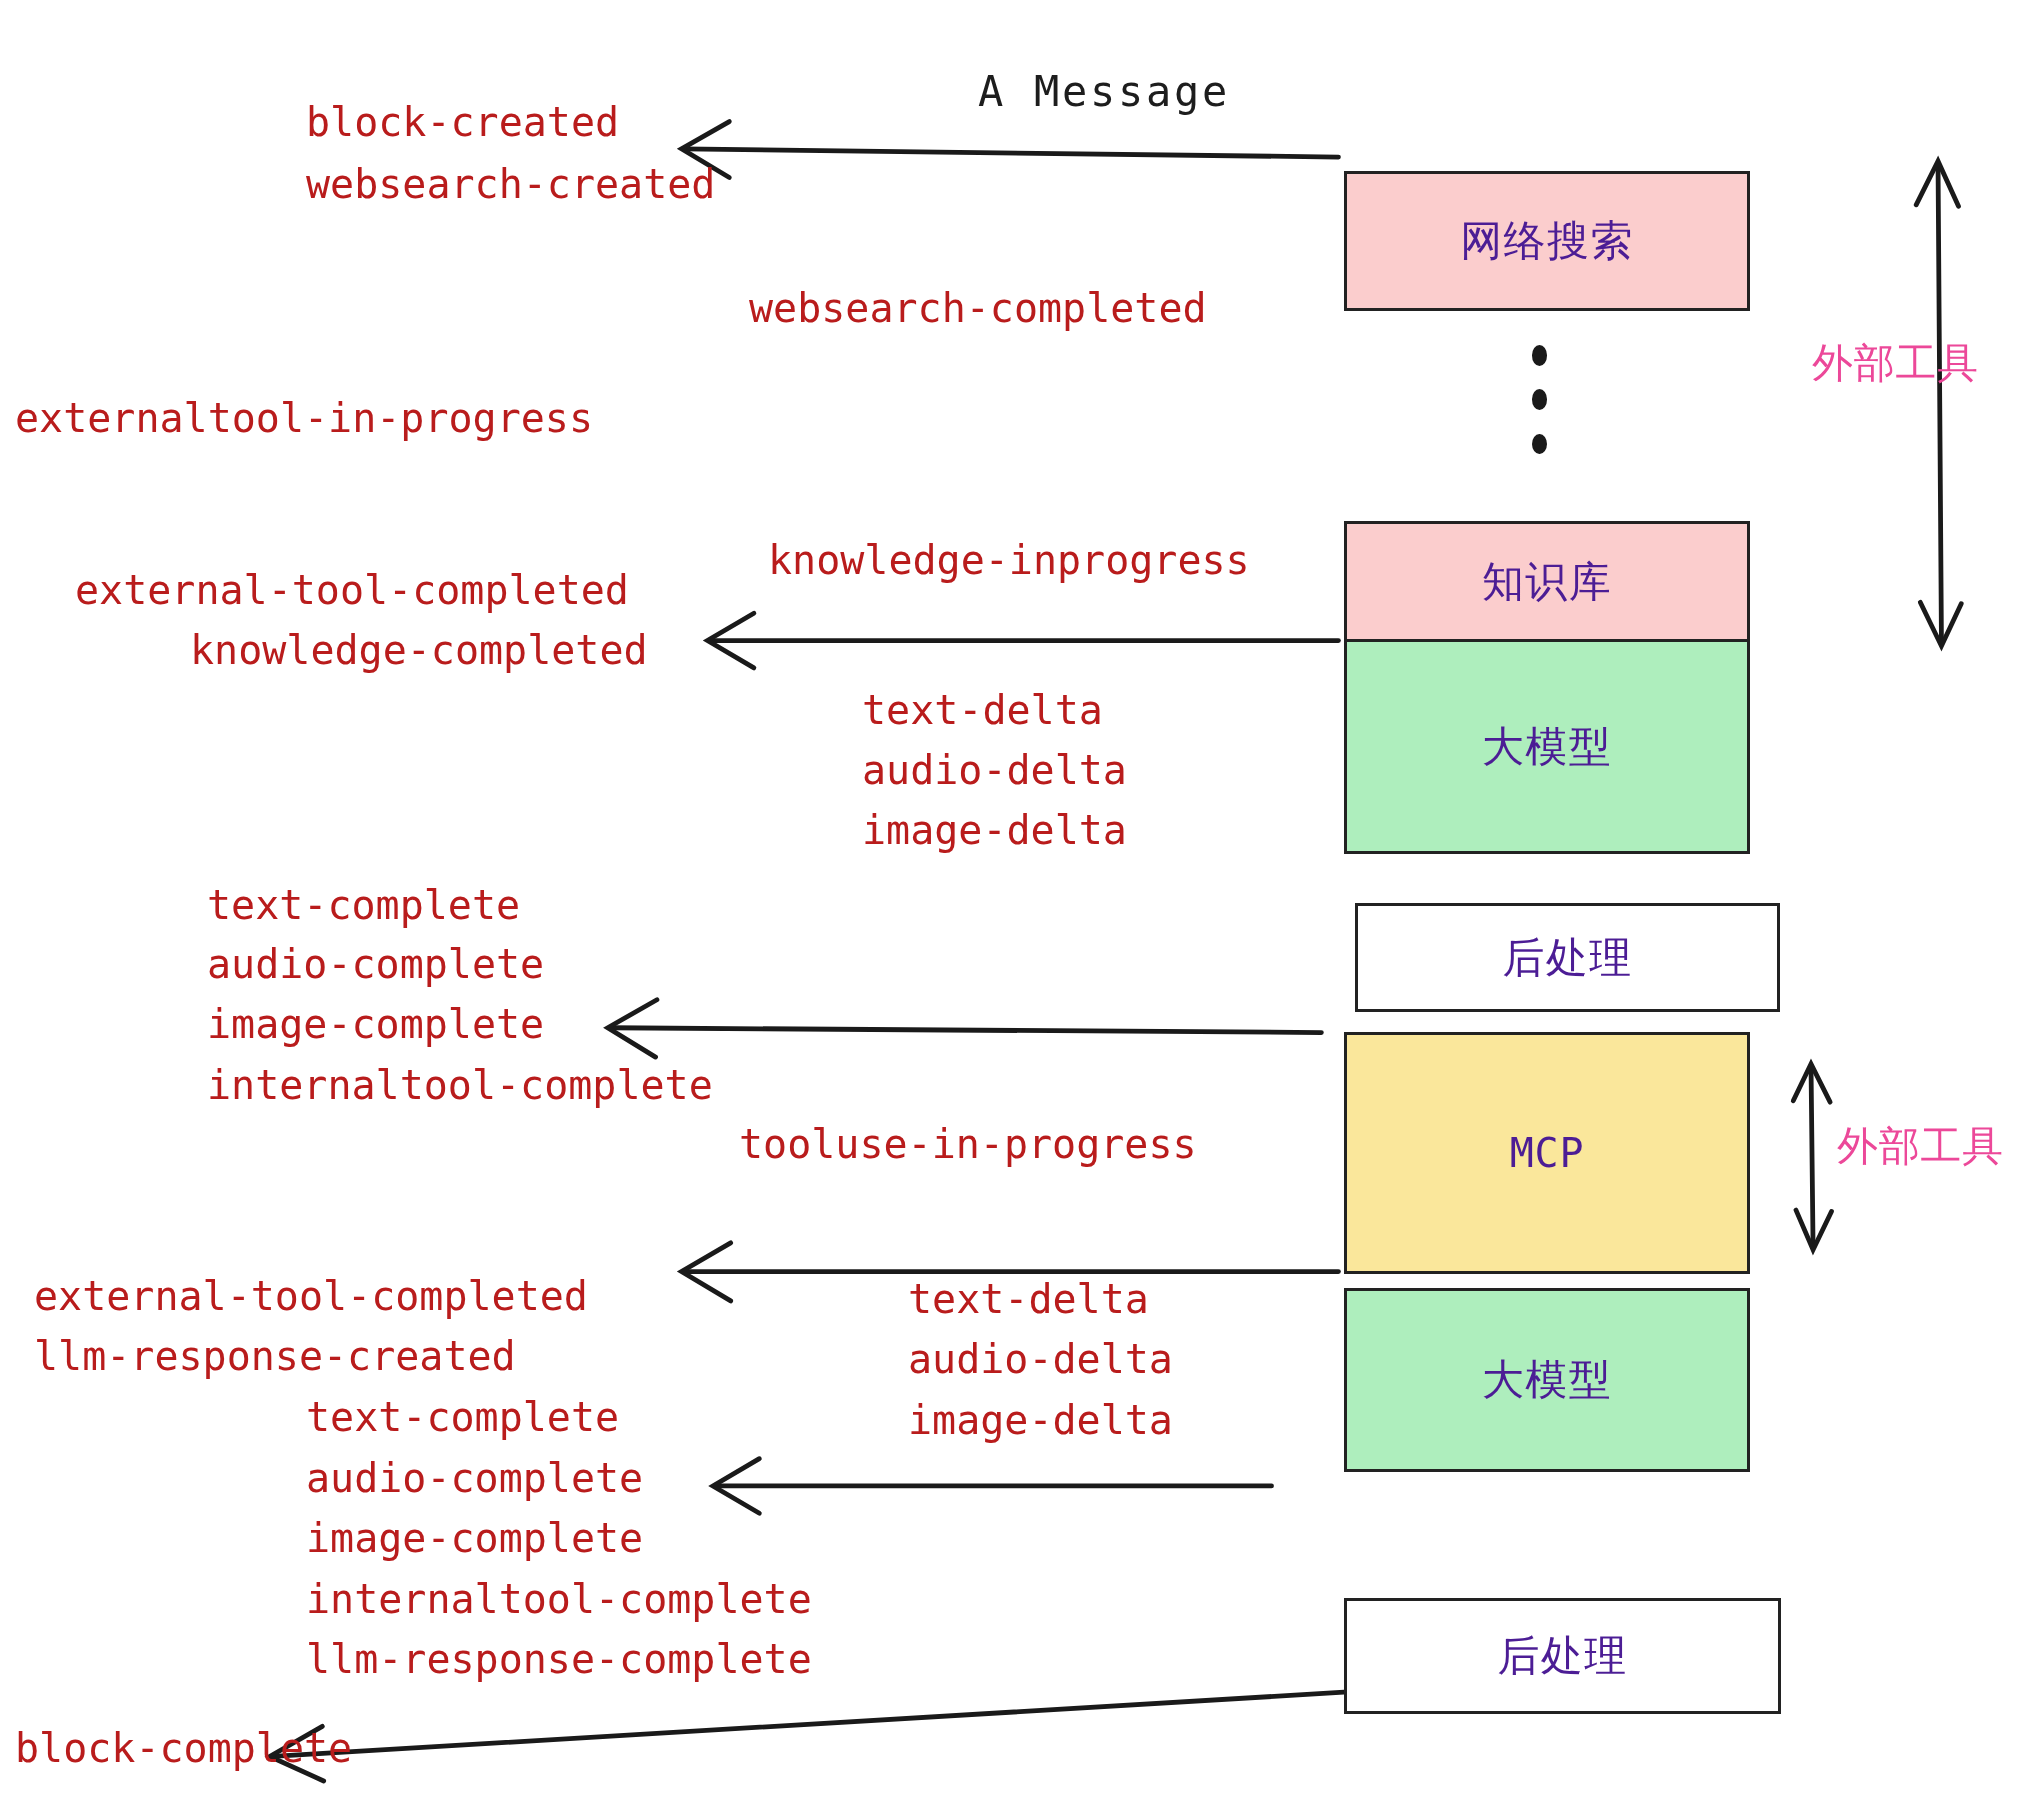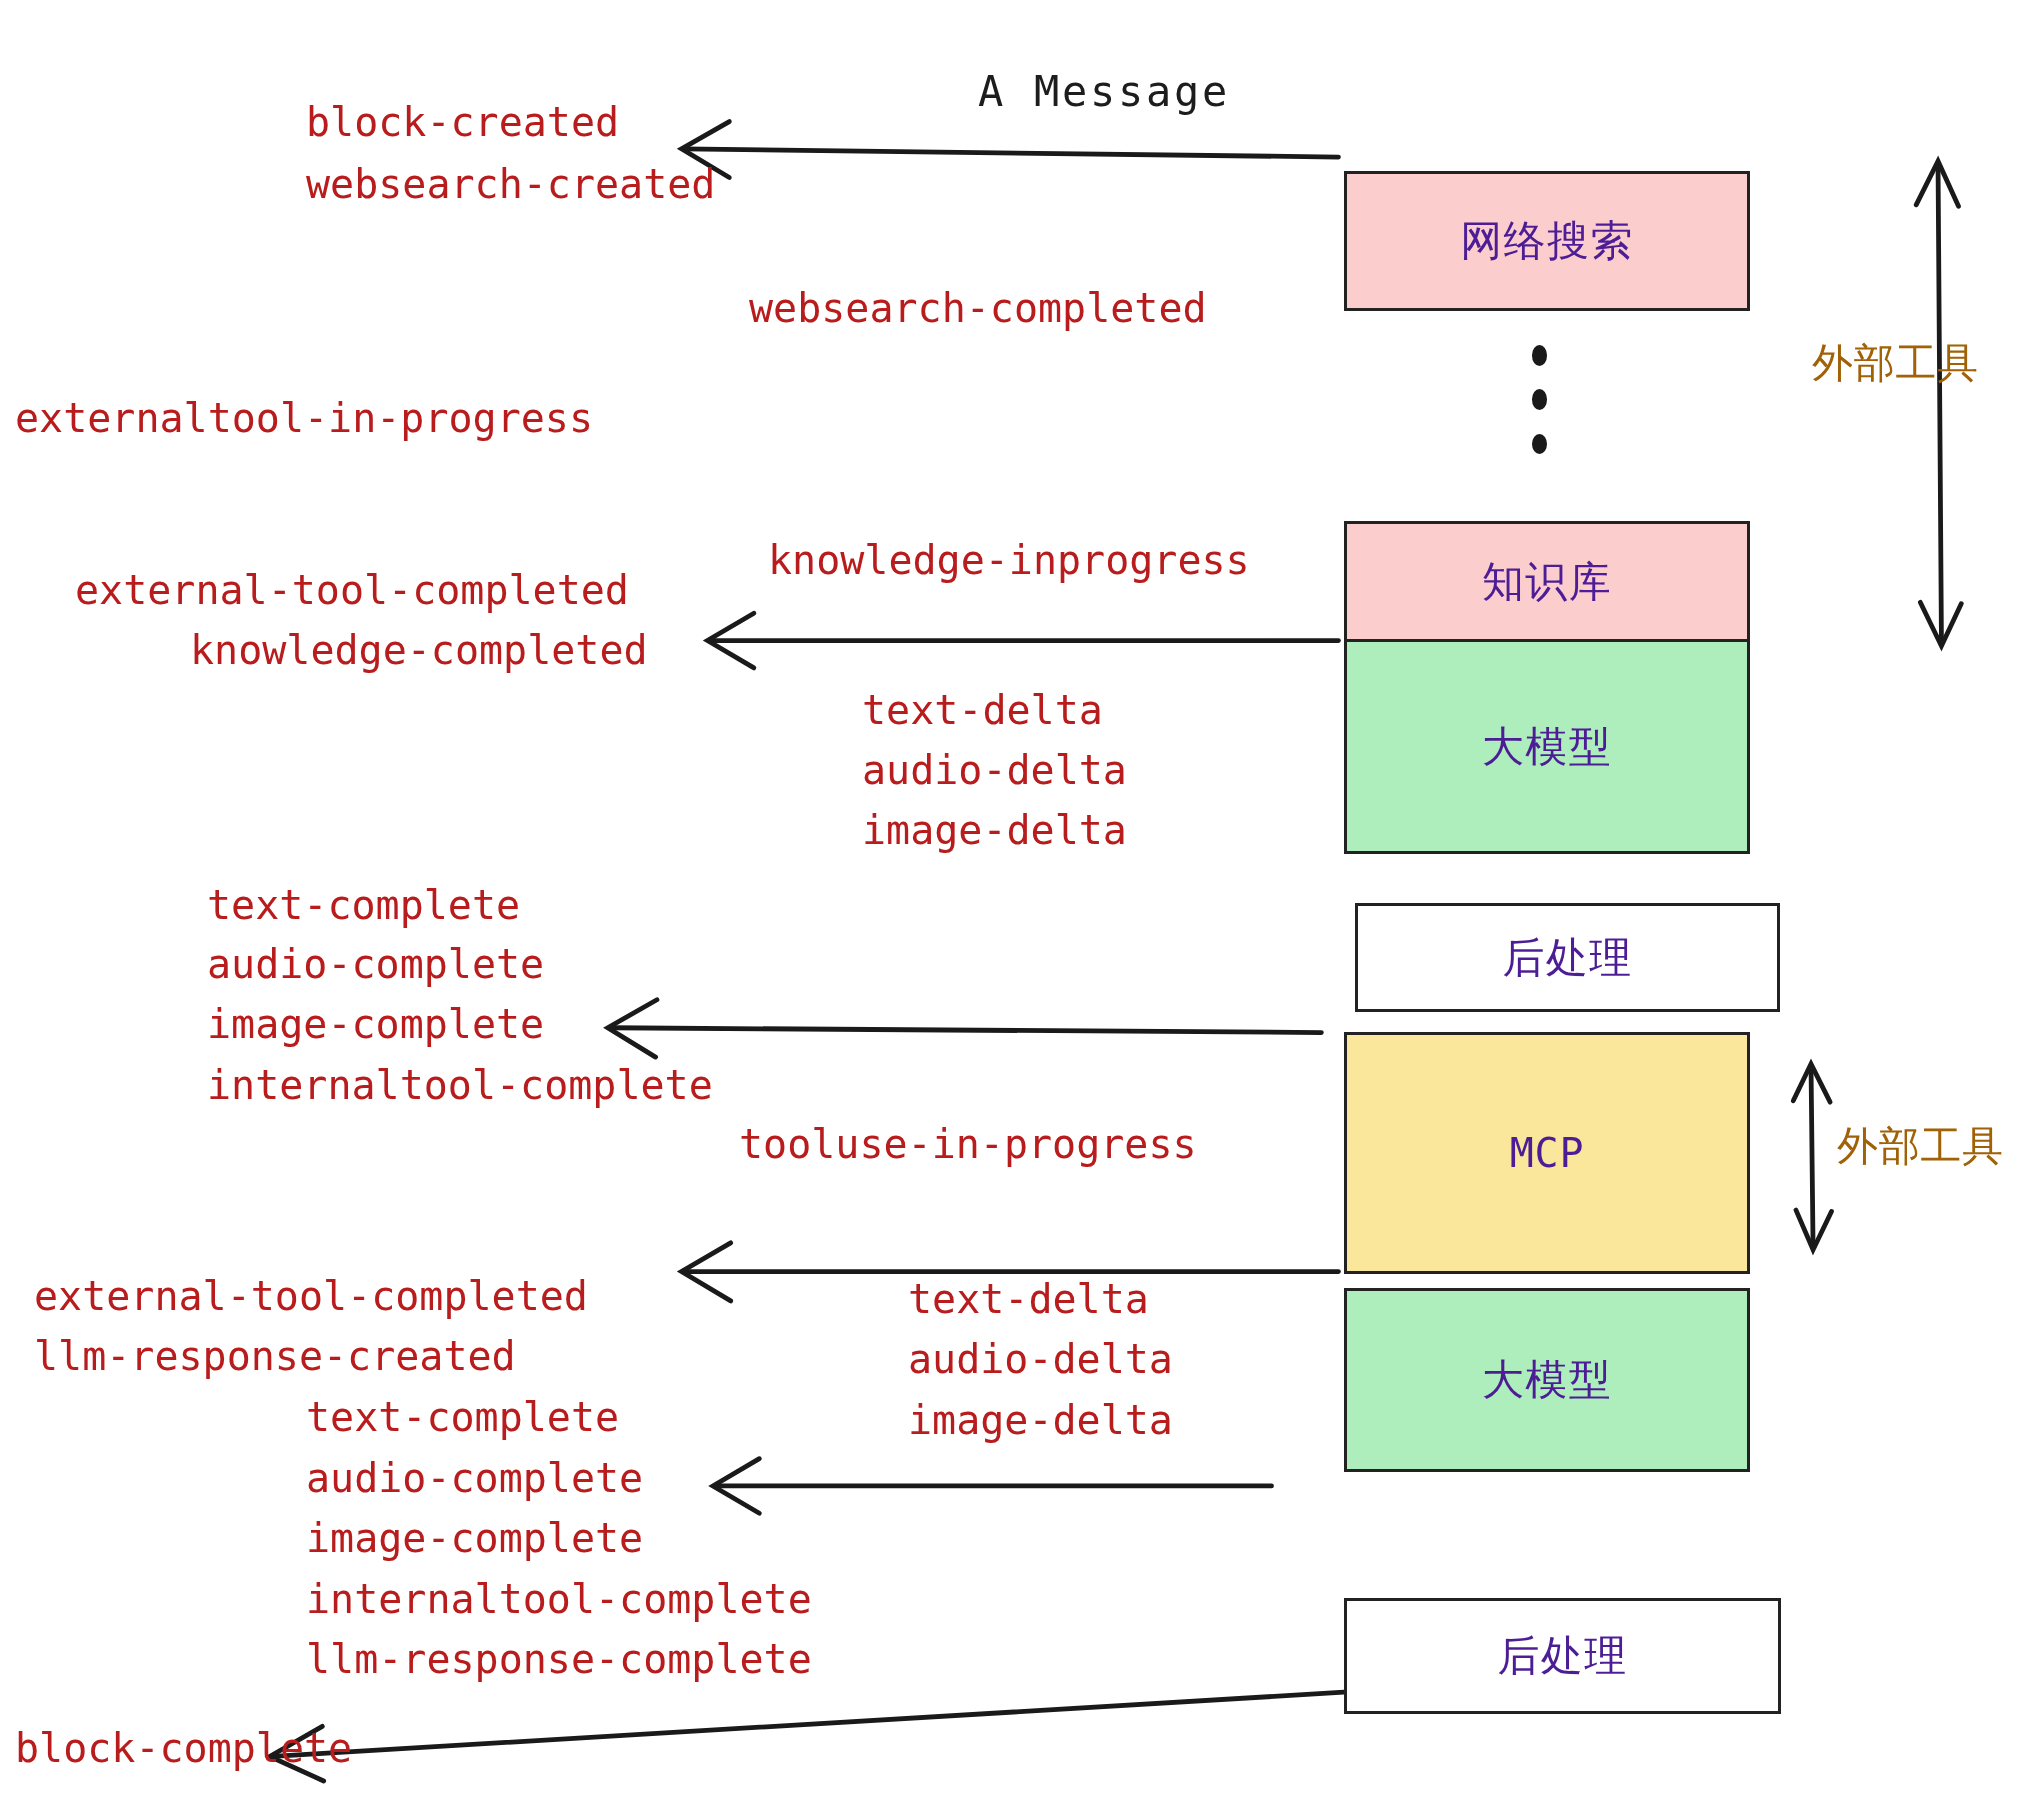--- a/index.html
+++ b/index.html
@@ -70,21 +70,21 @@
     border-radius:50%;
     background:#1a1a1a;
   }
   
   .sidelabel{
     position:absolute;
     font-family:"DejaVu Sans","Liberation Sans",sans-serif;
     font-size:41px;
     letter-spacing:0.7px;
     white-space:nowrap;
-    color:#a16207;
+    color:#ec4899;
   }
   svg.overlay{
     position:absolute;left:0;top:0;
     width:2035px;height:1796px;
     pointer-events:none;
   }
 </style>
 </head>
 <body>
 

